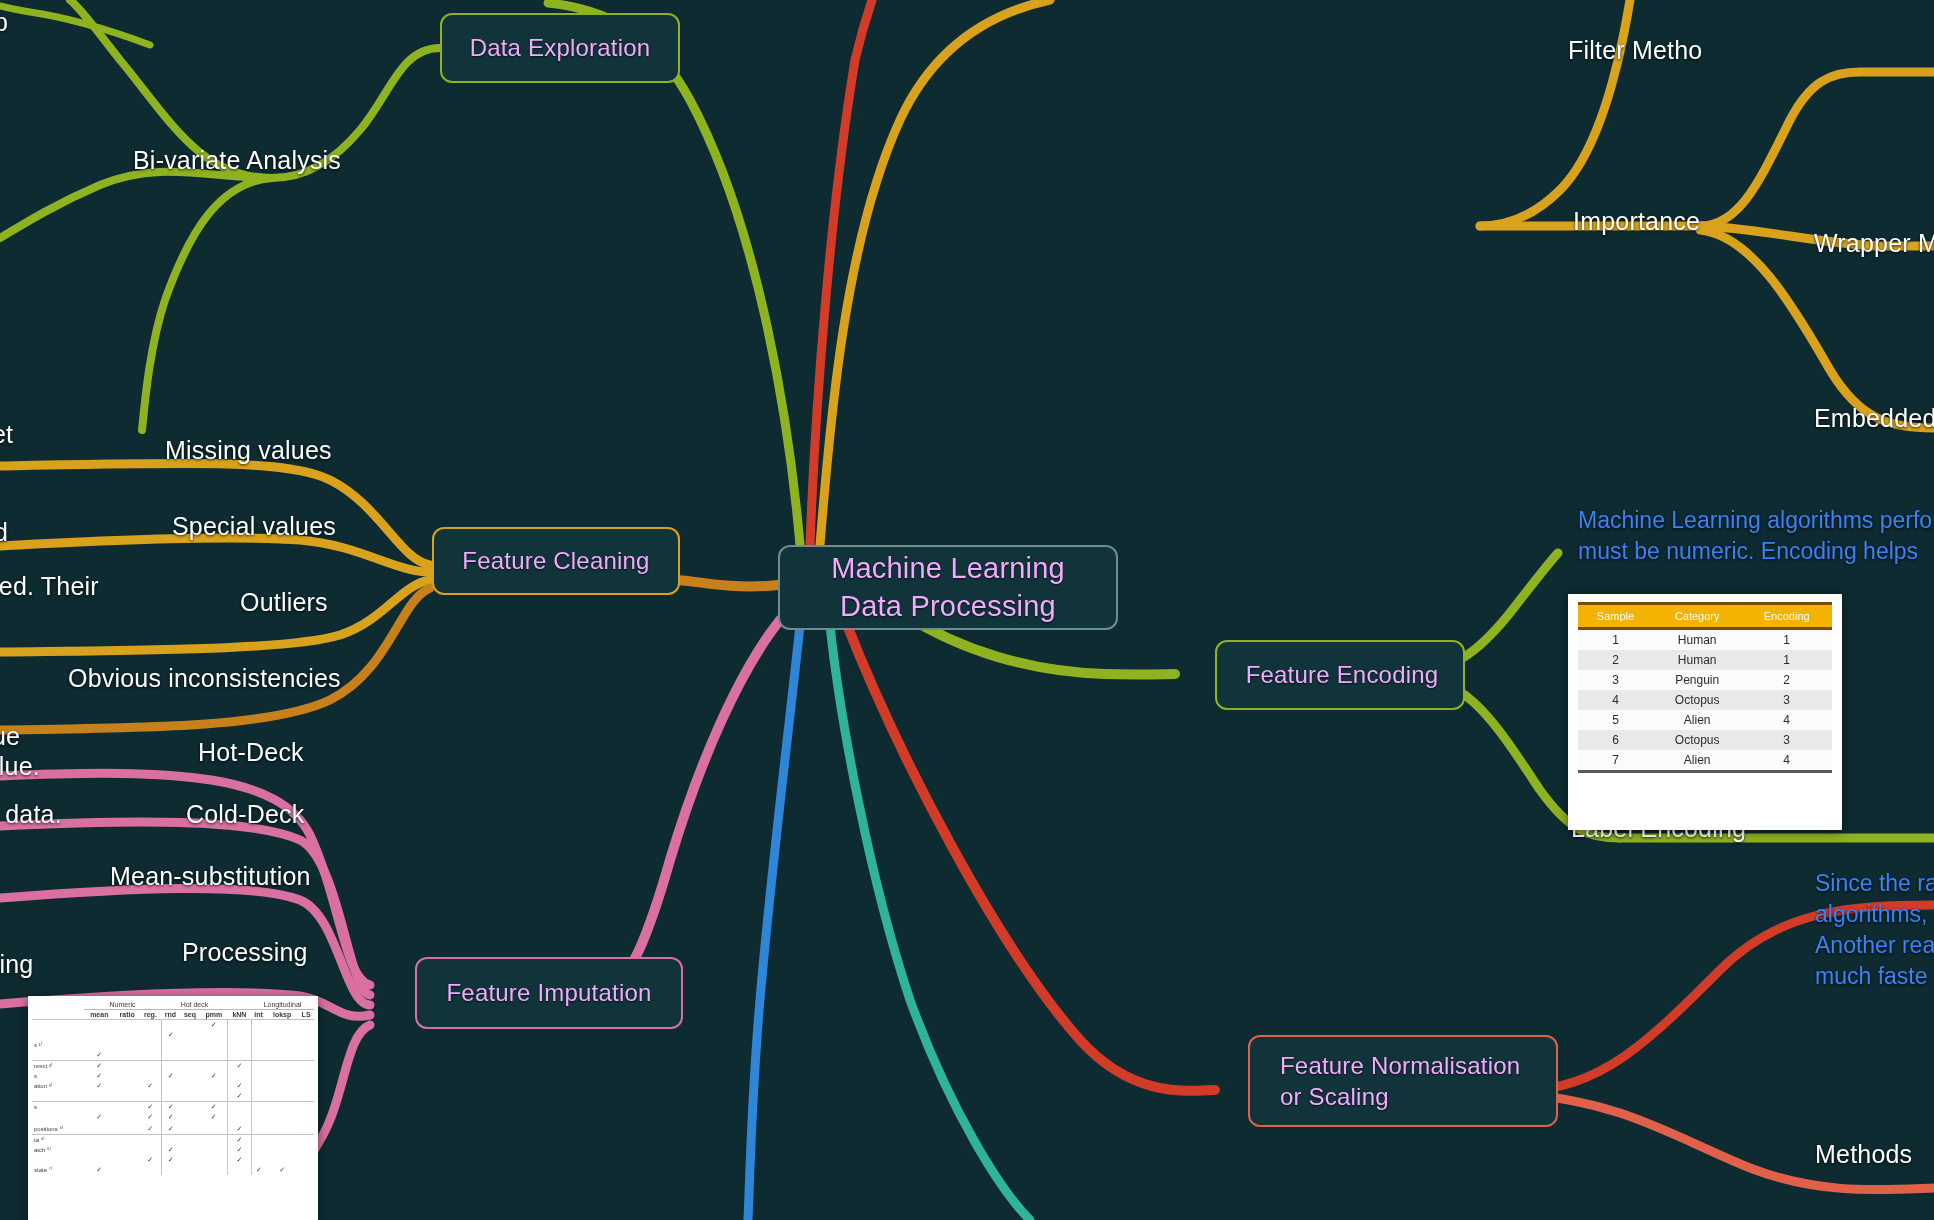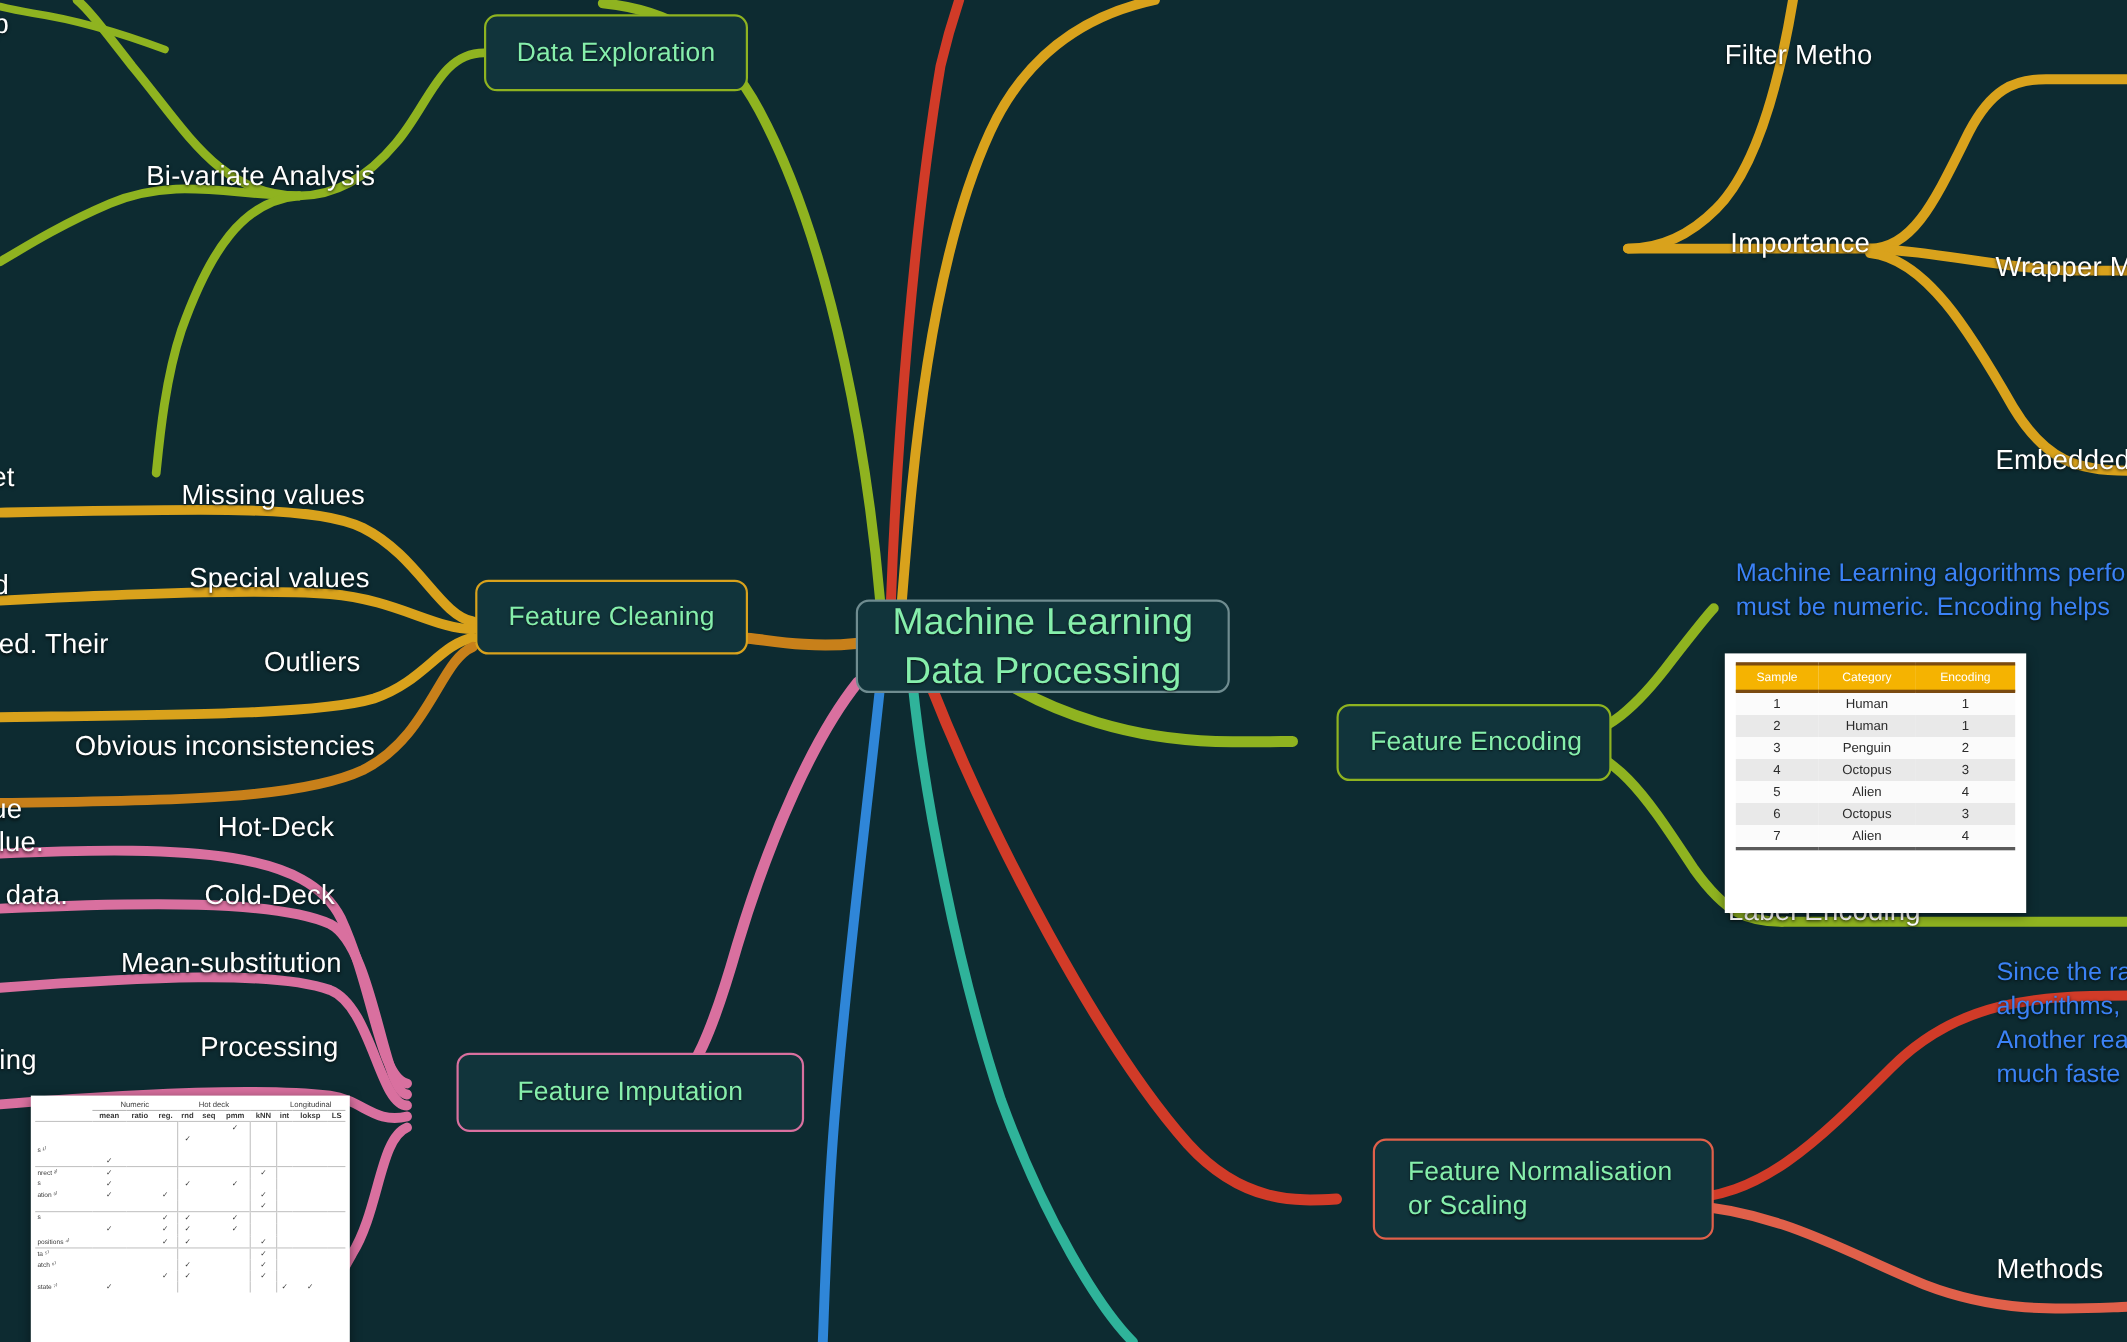--- a/index.html
+++ b/index.html
@@ -20,32 +20,32 @@
     left: 0; top: 0;
     width: 1934px;
     height: 1220px;
     pointer-events: none;
   }
   .node {
     position: absolute;
     box-sizing: border-box;
     background: #11343b;
     border-radius: 12px;
-    color: #86efac;
+    color: #f0abfc;
     display: flex;
     align-items: center;
     justify-content: center;
     text-align: center;
     line-height: 1.3;
     letter-spacing: 0.2px;
     text-shadow: 0 1px 2px rgba(0,0,0,0.7);
   }
   .node.center {
     border: 2px solid #6f8c90;
-    font-size: 34px;
+    font-size: 29px;
     padding: 0 22px;
   }
   .node.lvl1 {
     border: 2px solid #cf8b1f;
     font-size: 24px;
     padding: 0 20px;
   }
   .node.green  { border-color: #8fb320; }
   .node.orange { border-color: #d9a21c; }
   .node.pink   { border-color: #d9709f; }
@@ -171,21 +171,21 @@
   </div>
 
   <div class="node lvl1 green" style="left:440px; top:13px; width:240px; height:70px;">
     <span>Data Exploration</span>
   </div>
 
   <div class="node lvl1 orange" style="left:432px; top:527px; width:248px; height:68px;">
     <span>Feature Cleaning</span>
   </div>
 
-  <div class="node lvl1 pink" style="left:415px; top:957px; width:316px; height:72px;">
+  <div class="node lvl1 pink" style="left:415px; top:957px; width:268px; height:72px;">
     <span>Feature Imputation</span>
   </div>
 
   <div class="node lvl1 green" style="left:1215px; top:640px; width:250px; height:70px;padding-left:24px;">
     <span>Feature Encoding</span>
   </div>
 
   <div class="node lvl1 red" style="left:1215px; top:1035px; width:310px; height:92px; justify-content:flex-start; padding-left:30px; text-align:left; white-space:pre;margin-left:33px;">
     <span>Feature Normalisation
 or Scaling</span>

